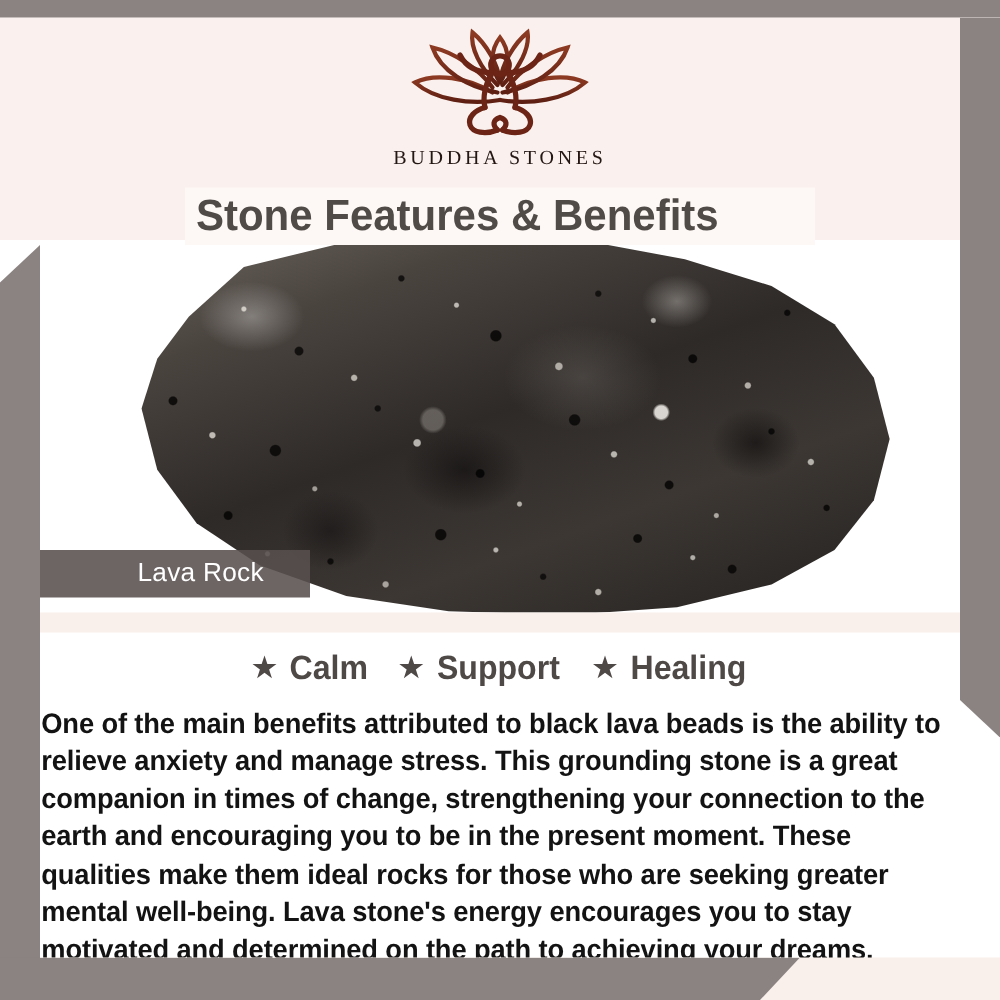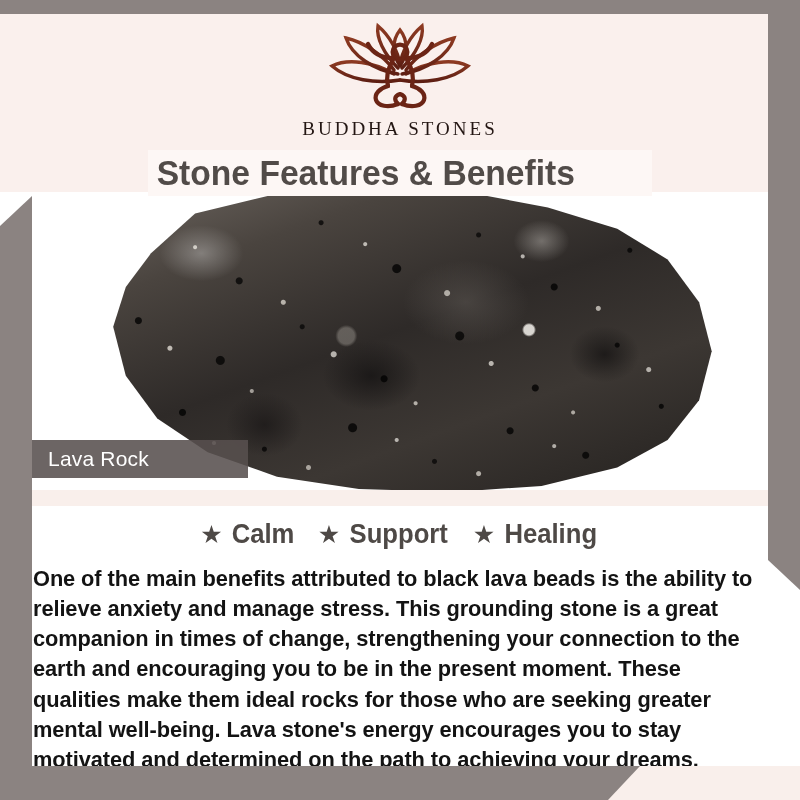--- a/index.html
+++ b/index.html
@@ -76,21 +76,21 @@
     display: flex;
     flex-direction: column;
     align-items: center;
   }
 
   .logo-mark { display: block; }
 
   .logo-text {
     margin-top: 4px;
     font-family: "Liberation Serif", serif;
-    font-size: 19px;
+    font-size: 16px;
     letter-spacing: 3px;
     color: #231613;
     font-weight: 400;
   }
 
   .title-band {
     position: absolute;
     left: 50%;
     transform: translateX(-50%);
     top: 136px;
@@ -212,21 +212,21 @@
     width: 248px;
     height: 38px;
     background: rgba(88,80,78,.88);
     display: flex;
     align-items: center;
     z-index: 4;
   }
   .caption-text {
     color: #ffffff;
     font-size: 21px;
-    padding-left: 48px;
+    padding-left: 110px;
     white-space: nowrap;
     letter-spacing: .2px;
   }
 
   
   .divider {
     position: absolute;
     top: 490px; left: 0;
     width: 800px; height: 16px;
     background: #f9efeb;

